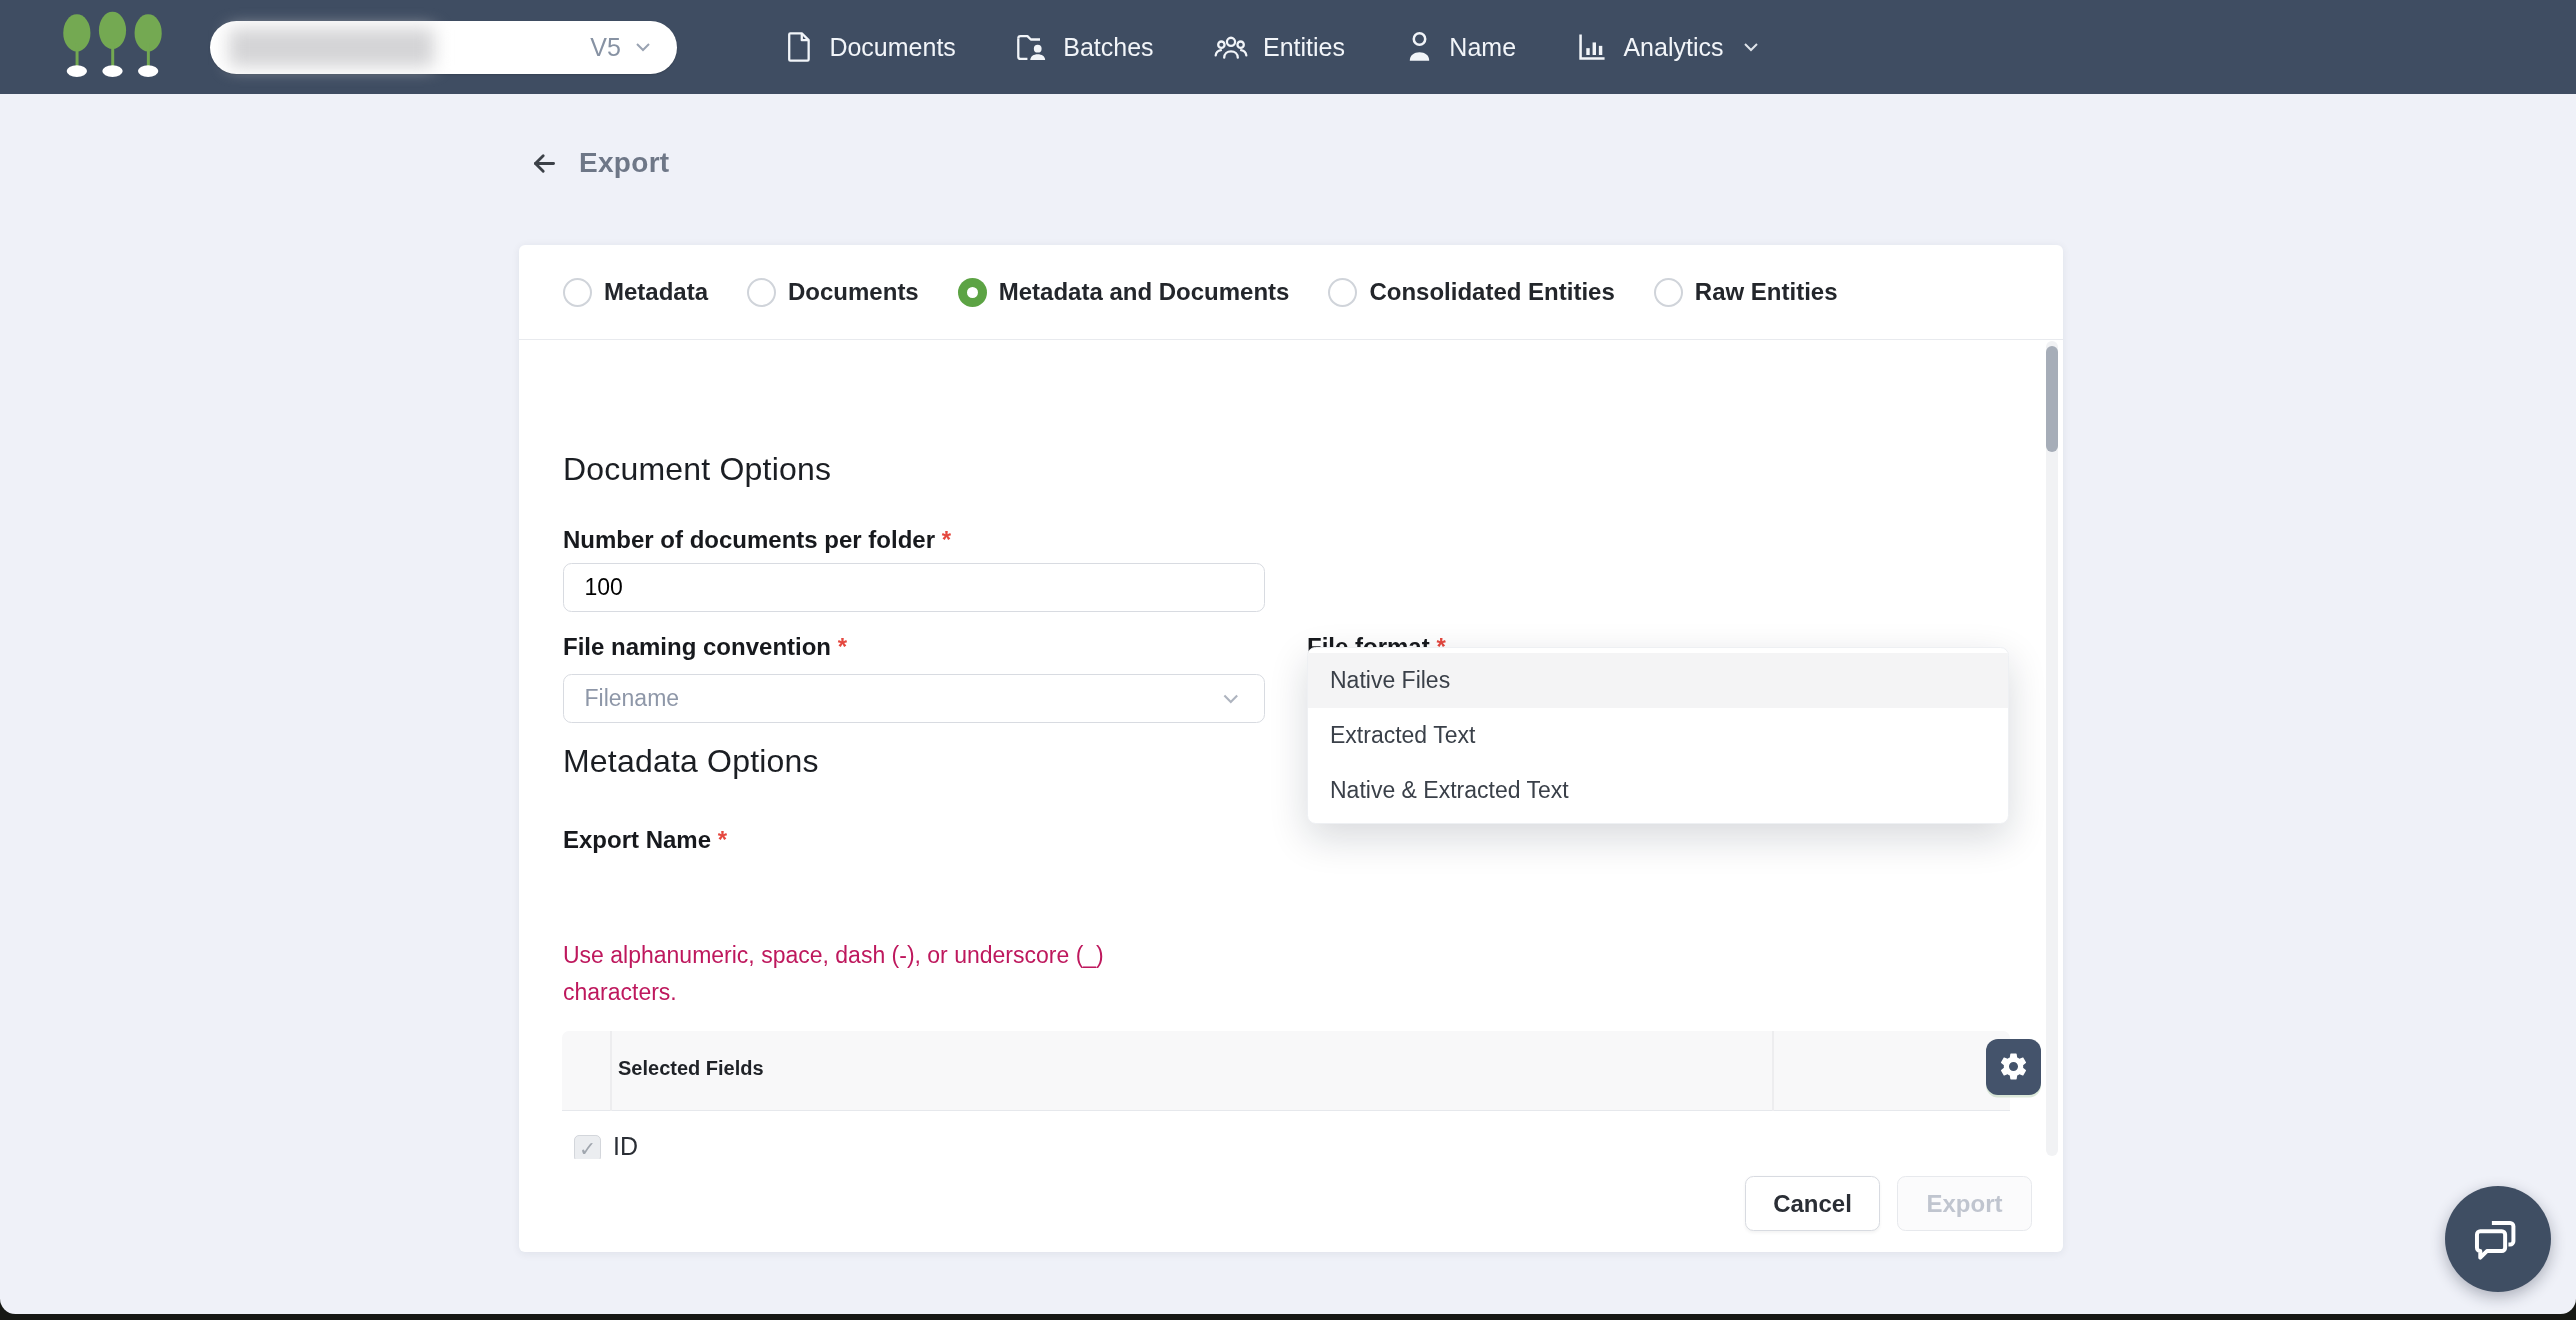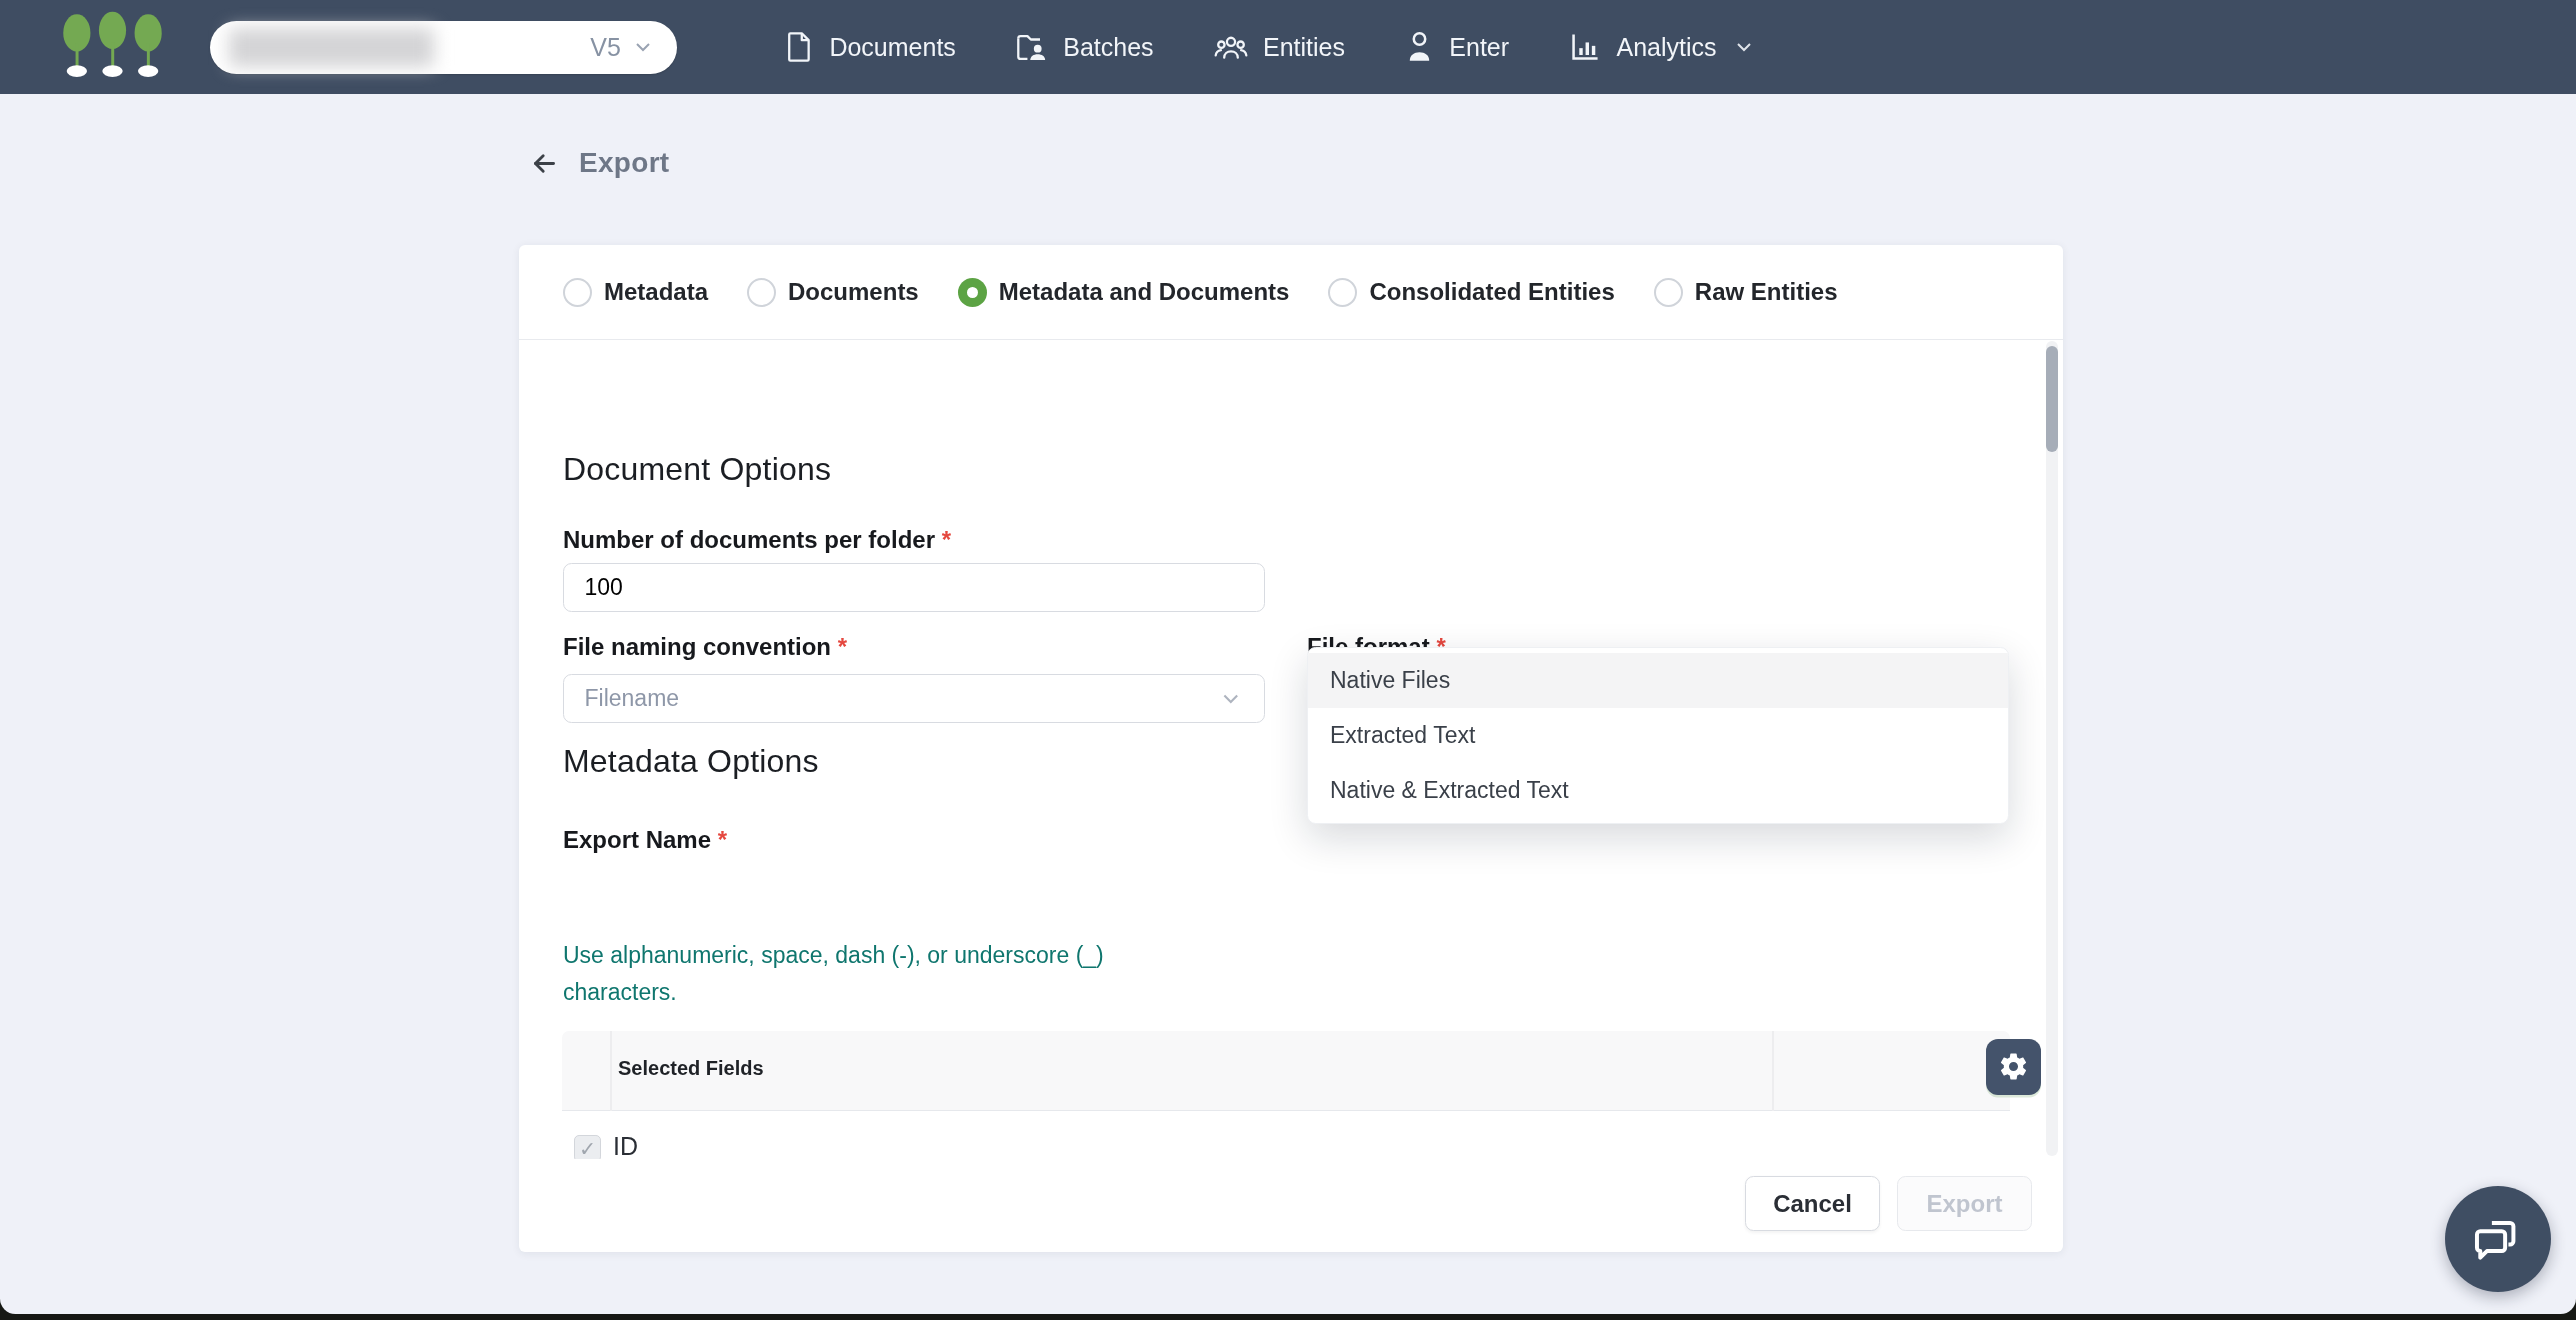--- a/index.html
+++ b/index.html
@@ -42,21 +42,21 @@
   .f-label { position:absolute; font-size:24px; font-weight:600; color:#17191d; }
   .req { color:#e5483f; margin-left:6.8px; }
   .t-input { position:absolute; width:702px; height:49px; border:1.7px solid #d8dbe1; border-radius:8.5px;
              font-size:23px; color:#000000; padding:0 20.5px; font-family:"Liberation Sans",sans-serif; outline:none; background:#fff; }
   .t-input::placeholder { color:#b7bdc9; }
   .sel { position:absolute; width:702px; height:49px; border:1.7px solid #d8dbe1; border-radius:8.5px;
          background:#fff; display:flex; align-items:center; padding:0 20.5px; cursor:pointer; }
   .sel .sel-value { font-size:23px; color:#8e97a8; }
   .sel .chev { margin-left:auto; }
   .sel.focused { border:2.6px solid #79b35c; }
-  .help-text { position:absolute; font-size:23px; color:#0f766e; line-height:37px; width:614px; }
+  .help-text { position:absolute; font-size:23px; color:#be185d; line-height:37px; width:614px; }
   .sub-label { position:absolute; font-size:24px; font-weight:600; color:#17191d; }
 
   .fields-table-head { position:absolute; left:43px; top:691px; width:1448px; height:80px; background:#f8f8f9;
                        border-bottom:1.7px solid #e6e8ec; border-radius:6.8px 6.8px 0 0; }
   .fth-divider { position:absolute; top:0; width:1.7px; height:80px; background:#ededef; }
   .fth-label { position:absolute; left:56px; top:26.4px; font-size:20px; font-weight:700; color:#1f2227; }
   .gear-btn { position:absolute; left:1424px; top:7.7px; width:55px; height:56px; background:#44536b;
               border-radius:12px; display:flex; align-items:center; justify-content:center; cursor:pointer;
               box-shadow:0 2.6px 0 rgba(120,170,110,.25); }
   .row-check { position:absolute; left:55px; top:795px; width:27px; height:27px; background:#ebedf0;
@@ -143,21 +143,21 @@
             <path d="M9 22c0-3.6 2.6-5.6 6-5.6s6 2 6 5.6" stroke-linecap="round"></path>
             <path d="M1.5 20c.4-2.8 2.2-4.3 4.6-4.6M28.5 20c-.4-2.8-2.2-4.3-4.6-4.6" stroke-linecap="round"></path>
           </svg>
         <span>Entities</span>
       </div>
       <div class="nav-item">
         <svg width="29" height="32" viewBox="0 0 24 28" fill="none" stroke="#f2f5f9" stroke-width="2.2">
             <circle cx="12" cy="7" r="5"></circle>
             <path d="M3.5 26c0-4.8 3.8-7.4 8.5-7.4s8.5 2.6 8.5 7.4z" fill="#f2f5f9" stroke="none"></path>
           </svg>
-        <span>Enter</span>
+        <span>Name</span>
       </div>
       <div class="nav-item">
         <svg width="32" height="32" viewBox="0 0 28 28" fill="none" stroke="#f2f5f9" stroke-width="2.2">
             <path d="M4 3v21h21"></path>
             <rect x="9" y="15" width="3" height="6" fill="#f2f5f9" stroke="none"></rect>
             <rect x="14.5" y="10" width="3" height="11" fill="#f2f5f9" stroke="none"></rect>
             <rect x="20" y="13" width="3" height="8" fill="#f2f5f9" stroke="none"></rect>
           </svg>
         <span>Analytics</span>
         <svg width="24" height="24" viewBox="0 0 24 24" fill="none" stroke="#dfe4ea" stroke-width="2">

